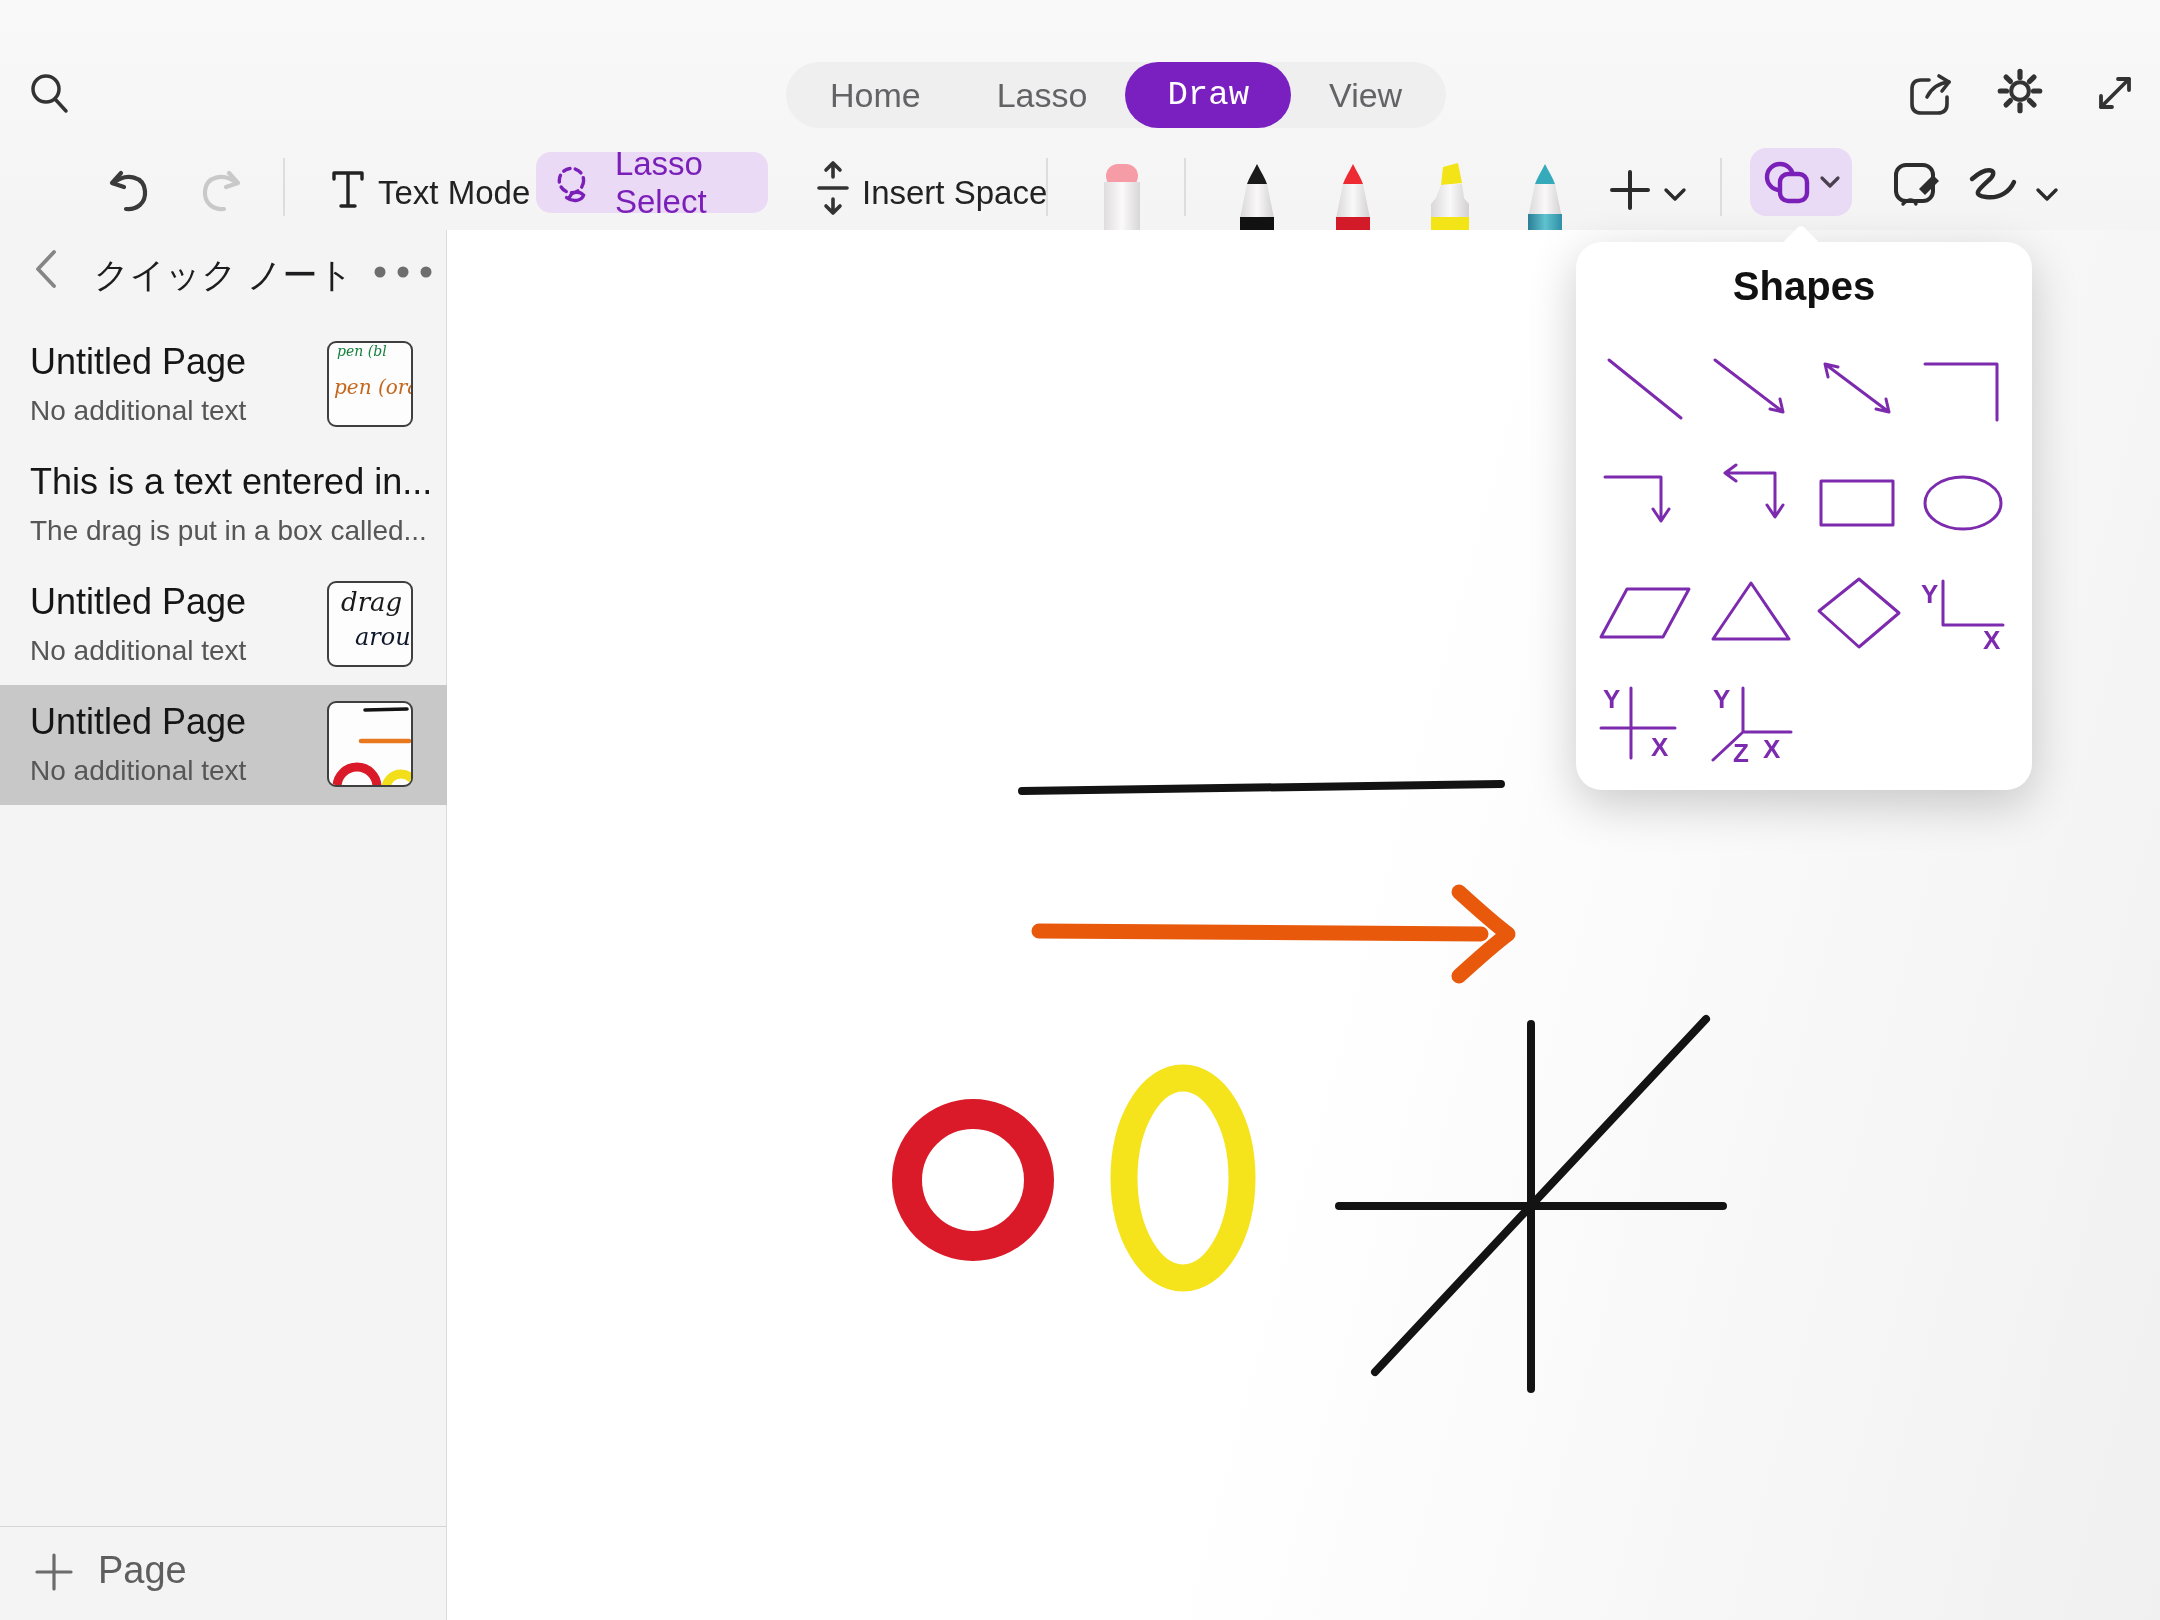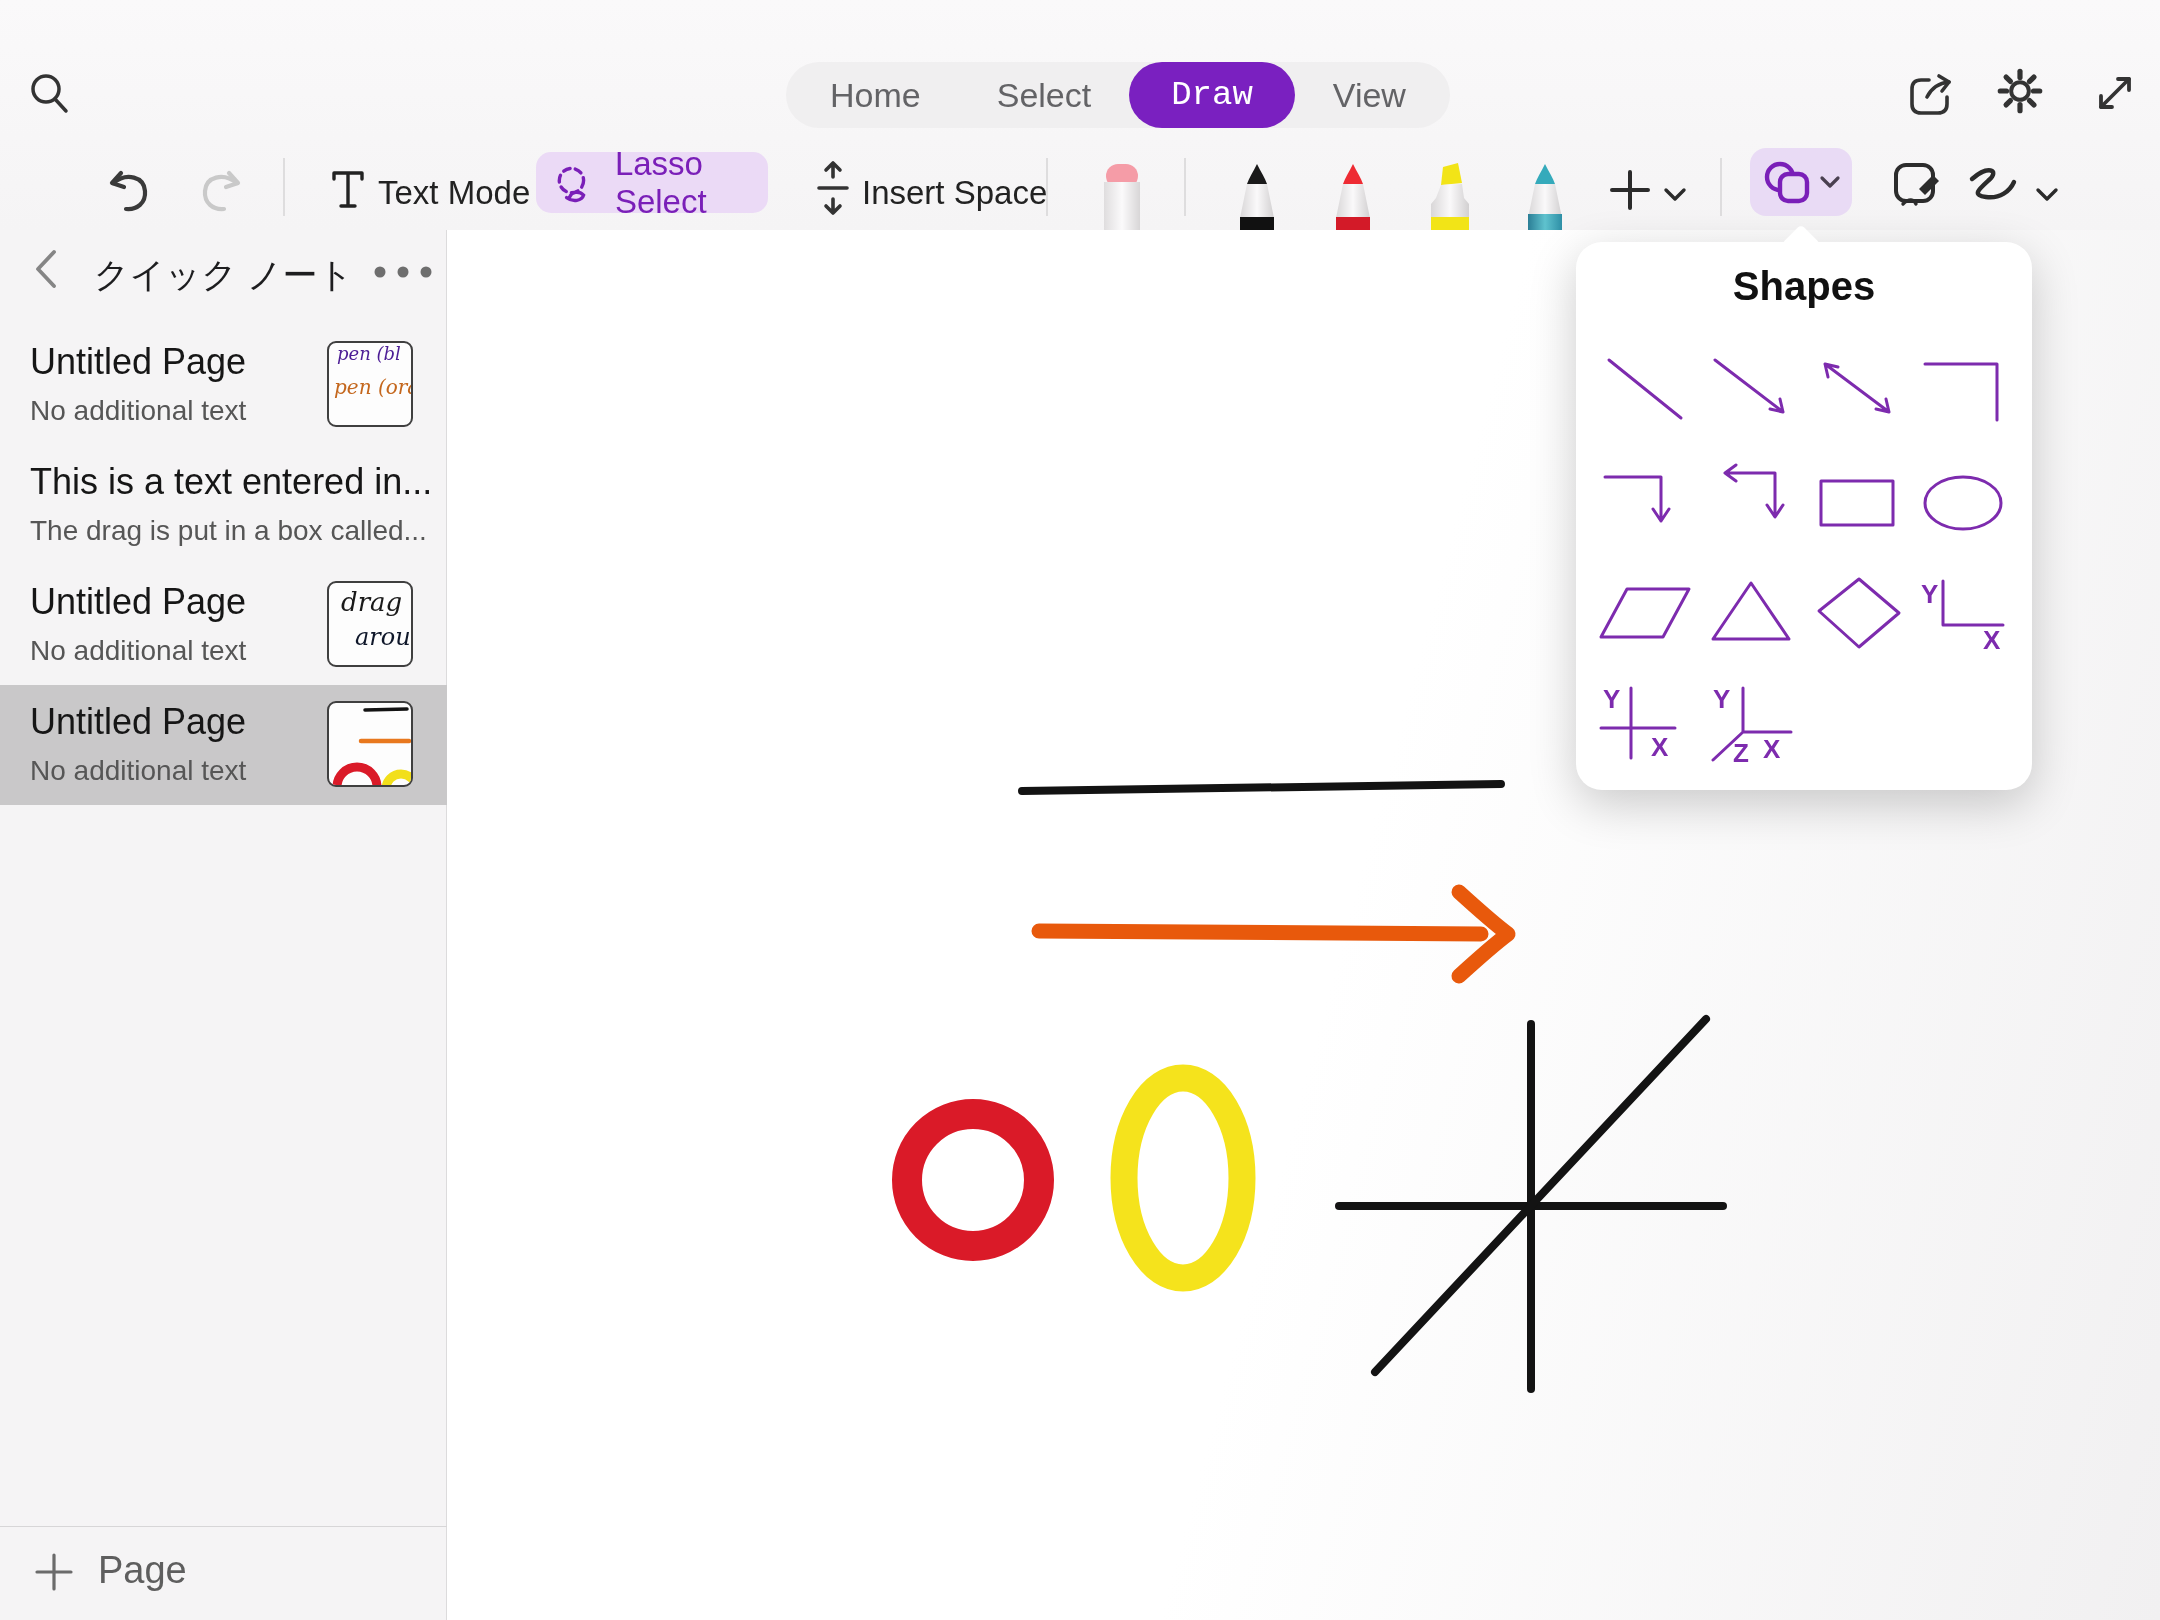--- a/index.html
+++ b/index.html
@@ -86,21 +86,21 @@
 
 <div id="chrome">
 
   <svg class="abs" style="left:26px;top:70px" width="48" height="50" viewBox="0 0 48 50">
     <circle cx="20" cy="19" r="13" fill="none" stroke="#333" stroke-width="3.5"></circle>
     <line x1="29" y1="29" x2="40" y2="41" stroke="#333" stroke-width="3.5" stroke-linecap="round"></line>
   </svg>
 
   <div id="tabs">
     <button class="tab">Home</button>
-    <button class="tab">Select</button>
+    <button class="tab">Lasso</button>
     <button class="tab active">Draw</button>
     <button class="tab">View</button>
   </div>
 
   <svg class="abs" style="left:1905px;top:66px" width="54" height="52" viewBox="0 0 54 52">
     <path d="M24 14 H16 C10 14 7 17 7 23 V38 C7 44 10 47 16 47 H33 C39 47 42 44 42 38 V31" fill="none" stroke="#333" stroke-width="3.6" stroke-linecap="round"></path>
     <path d="M22 31 C27 21 34 17 44 16" fill="none" stroke="#333" stroke-width="3.6" stroke-linecap="round"></path>
     <path d="M44 16 L34 10 M44 16 L37 25" fill="none" stroke="#333" stroke-width="3.6" stroke-linecap="round" stroke-linejoin="round"></path>
   </svg>
 
@@ -255,21 +255,21 @@
 <svg class="abs" style="left:372px;top:264px" width="62" height="16" viewBox="0 0 62 16">
   <circle cx="8" cy="8" r="5.5" fill="#6E6E6E"></circle>
     <circle cx="31" cy="8" r="5.5" fill="#6E6E6E"></circle>
     <circle cx="54" cy="8" r="5.5" fill="#6E6E6E"></circle>
 </svg>
 
 <div class="page-item" style="top:325px">
   <div class="pi-title">Untitled Page</div>
   <div class="pi-sub">No additional text</div>
   <div class="thumb">
-    <span class="hand" style="left:8px;top:0px;font-size:18px;color:#4c1d95">pen (bl</span>
+    <span class="hand" style="left:8px;top:0px;font-size:14px;color:#15803d">pen (bl</span>
     <span class="hand" style="left:5px;top:32px;font-size:20px;color:#C4671D">pen (ora</span>
   </div>
 </div>
 
 <div class="page-item" style="top:445px">
   <div class="pi-title">This is a text entered in...</div>
   <div class="pi-sub">The drag is put in a box called...</div>
 </div>
 
 <div class="page-item" style="top:565px">

